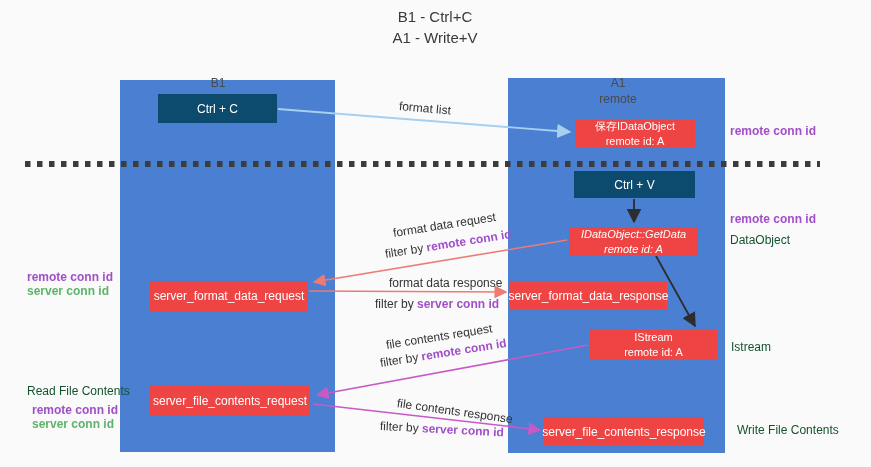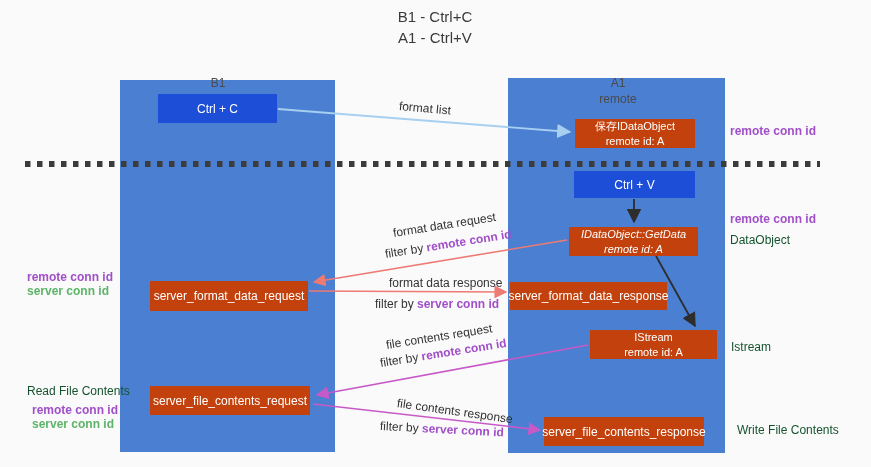--- a/index.html
+++ b/index.html
@@ -22,22 +22,22 @@
   
   .title{left:329px;top:6px;width:212px;text-align:center;
     font-size:15px;line-height:1.4;color:#3a3a3a;}
   .lane-header{width:120px;text-align:center;font-size:12px;line-height:1.35;color:#4a4a4a;margin-top:25px;}
   .hdr-left{left:158px;top:50px;}
   .hdr-right{left:558px;top:50px;}
 
   
   .node{position:absolute;display:flex;flex-direction:column;align-items:center;
     justify-content:center;color:#fff;text-align:center;}
-  .node.green{background:#1d4ed8;font-size:12px;}
-  .node.orange{background:#c2410c;}
+  .node.green{background:#0c4a6e;font-size:12px;}
+  .node.orange{background:#ef4444;}
   .node .l1,.node .l2{font-size:11px;line-height:1.3;}
   .node.single{font-size:12px;}
 
   .n-ctrlc{left:158px;top:94px;width:119px;height:29px;}
   .n-save{left:575px;top:119px;width:120px;height:29px;}
   .n-ctrlv{left:574px;top:171px;width:121px;height:27px;}
   .n-getdata{left:569px;top:227px;width:129px;height:29px;font-style:italic;}
   .n-fmtreq{left:150px;top:264px;width:158px;height:30px;margin-top:17px;}
   .n-fmtres{left:510px;top:282px;width:157px;height:28px;}
   .n-istream{left:590px;top:330px;width:127px;height:29px;}
@@ -106,21 +106,21 @@
     <line x1="634" y1="199" x2="634" y2="222" stroke="#2d2d2d" stroke-width="1.8" marker-end="url(#ah-black)"></line>
     <line x1="656" y1="256" x2="695" y2="326" stroke="#2d2d2d" stroke-width="1.8" marker-end="url(#ah-black)"></line>
     <line x1="567" y1="240" x2="314" y2="282" stroke="#ee7a74" stroke-width="1.6" marker-end="url(#ah-salmon)"></line>
     <line x1="309" y1="291" x2="506" y2="292" stroke="#ee7a74" stroke-width="1.6" marker-end="url(#ah-salmon)"></line>
     <line x1="588" y1="345" x2="317" y2="395" stroke="#c75ac7" stroke-width="1.6" marker-end="url(#ah-magenta)"></line>
     <line x1="313" y1="404" x2="540" y2="430" stroke="#c75ac7" stroke-width="1.6" marker-end="url(#ah-magenta)"></line>
   </svg>
 
   <div class="abs title">
     <div>B1 - Ctrl+C</div>
-    <div>A1 - Ctrl+V</div>
+    <div>A1 - Write+V</div>
   </div>
 
   <div class="abs lane-header hdr-left">
     <div>B1</div>
     <div>connection</div>
   </div>
   <div class="abs lane-header hdr-right">
     <div>A1</div>
     <div>remote</div>
   </div>

